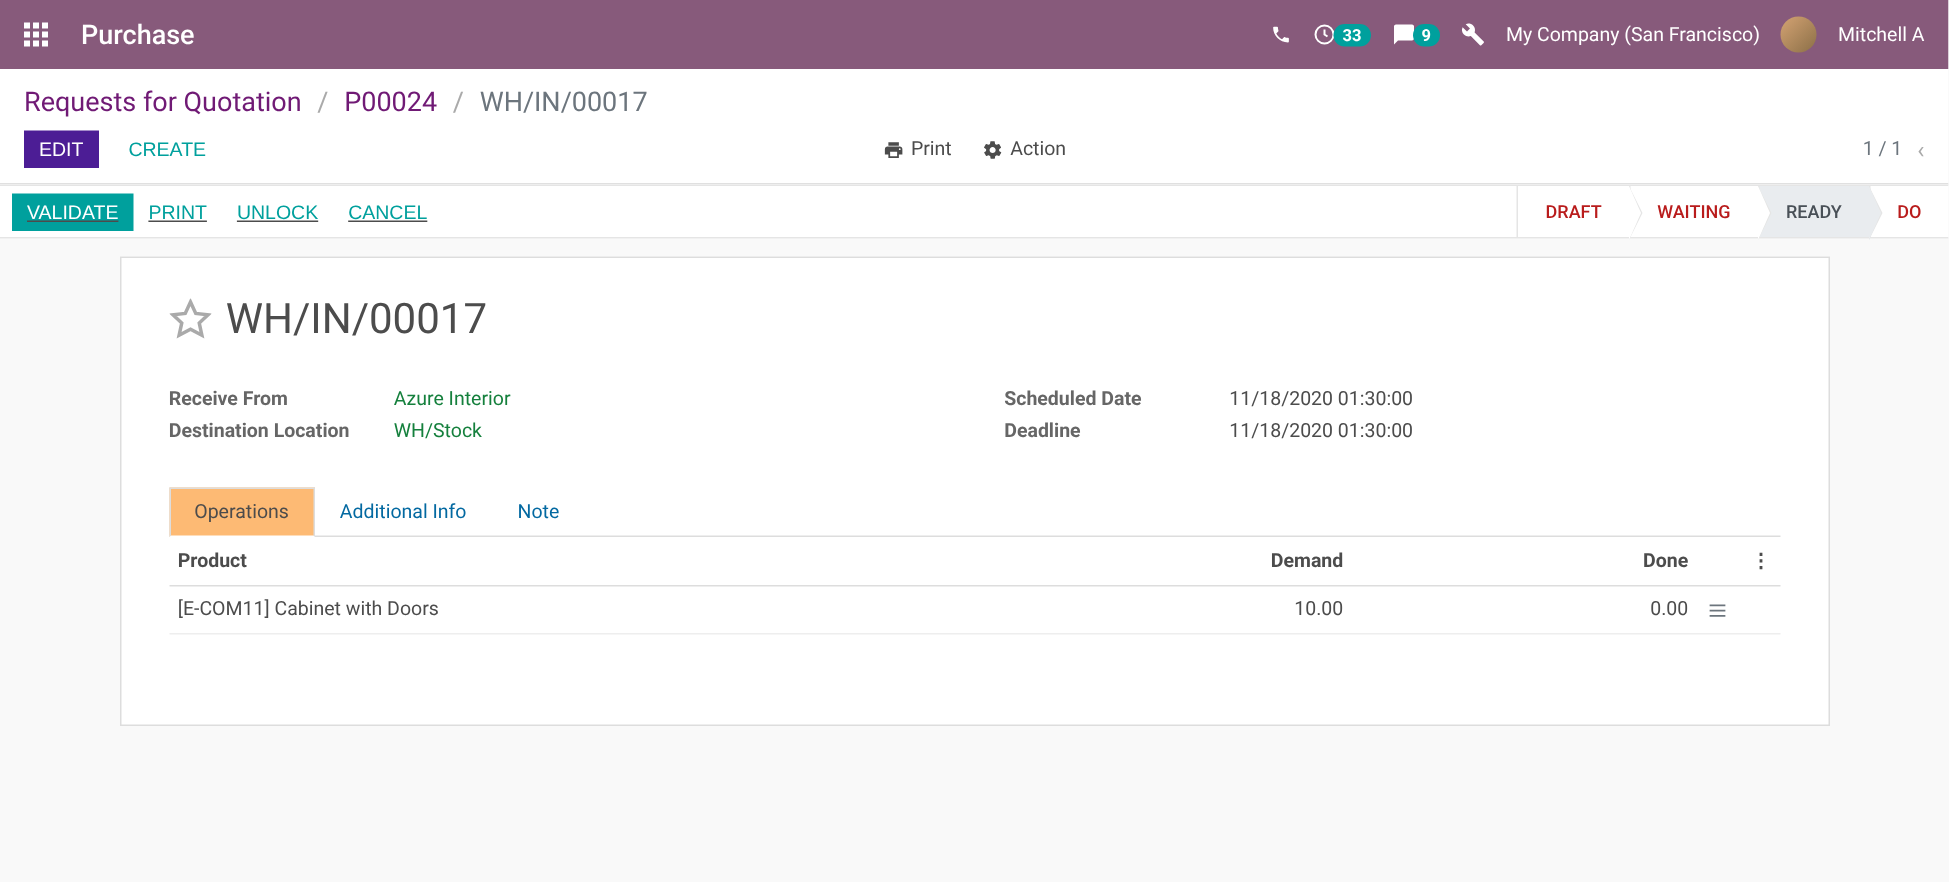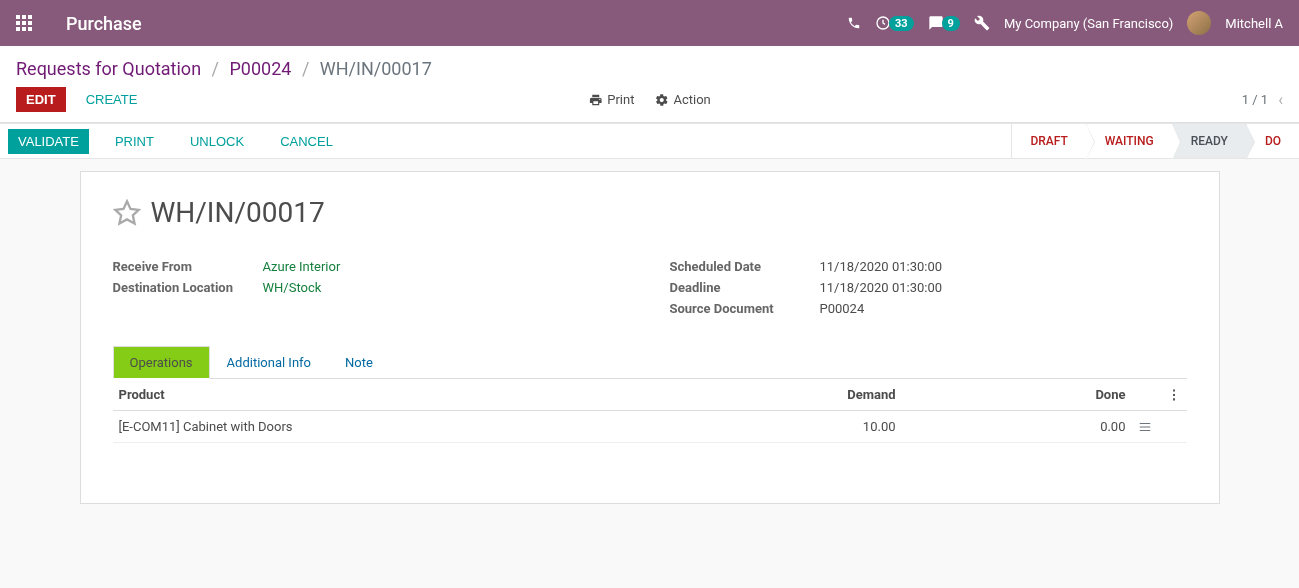--- a/index.html
+++ b/index.html
@@ -1,20 +1,20 @@
 <!DOCTYPE html>
 <html><head>
 <meta charset="utf-8">
 <style>
 * { box-sizing: border-box; margin: 0; padding: 0; }
 body { font-family: -apple-system, BlinkMacSystemFont, "Segoe UI", Roboto, "Helvetica Neue", Arial, sans-serif; font-size: 13px; color: #4c4c4c; background: #f9f9f9; width: 1299px; overflow: hidden; }
 
 
 .navbar { background: #875a7b; color: #fff; height: 46px; display: flex; align-items: center; padding: 0 16px; }
-.navbar-left { display: flex; align-items: center; gap: 34px; }
+.navbar-left { display: flex; align-items: center; gap: 22px; }
 .apps-icon { display: grid; grid-template-columns: repeat(3, 4px); grid-template-rows: repeat(3, 4px); gap: 2px; cursor: pointer; }
 .apps-icon span { background: #fff; width: 4px; height: 4px; }
 .brand { font-size: 18px; font-weight: 500; color: #fff; }
 .nav-menu { display: flex; gap: 22px; margin-left: 20px; }
 .nav-menu a { color: #fff; font-size: 14px; text-decoration: none; cursor: pointer; }
 .navbar-right { margin-left: auto; display: flex; align-items: center; gap: 14px; }
 .icon-btn { color: #fff; cursor: pointer; position: relative; display: flex; align-items: center; }
 .badge { background: #00a09d; color: #fff; border-radius: 9px; padding: 1px 6px; font-size: 11px; font-weight: bold; margin-left: -2px; }
 .company-name { color: #fff; font-size: 13px; }
 .avatar { width: 24px; height: 24px; border-radius: 50%; background: linear-gradient(135deg, #d4a373, #8b6f47); display: inline-block; }
@@ -23,30 +23,30 @@
 .control-panel { background: #fff; border-bottom: 1px solid #e0e0e0; }
 .breadcrumb-row { padding: 12px 16px 8px; }
 .breadcrumb { font-size: 18px; color: #7c7bad; }
 .breadcrumb a { color: #701a75; text-decoration: none; cursor: pointer; }
 .breadcrumb .sep { color: #aaa; margin: 0 6px; }
 .breadcrumb .current { color: #6c757d; }
 
 
 .actions-row { display: flex; align-items: center; padding: 0 16px 10px; }
 .btn { padding: 5px 10px; font-size: 13px; cursor: pointer; border: none; background: transparent; }
-.btn-primary { background: #b91c1c; color: #fff; font-weight: 700; }
+.btn-primary { background: #4c1d95; color: #fff; font-weight: 400; }
 .btn-link { color: #00a09d; }
 .center-actions { position: absolute; left: 50%; transform: translateX(-50%); display: flex; gap: 20px; }
 .center-actions span { cursor: pointer; color: #4c4c4c; font-size: 13px; display: flex; align-items: center; gap: 5px; }
 .pager { margin-left: auto; display: flex; align-items: center; gap: 10px; color: #6c757d; font-size: 13px; }
 .pager-arrow { color: #aaa; cursor: pointer; font-size: 16px; }
 
 
 .statusbar { display: flex; align-items: center; background: #fff; border-top: 1px solid #e5e5e5; border-bottom: 1px solid #e5e5e5; height: 36px; padding: 0 0 0 8px; }
-.status-actions { display: flex; gap: 16px; align-items: flex-end; }
+.status-actions { display: flex; align-items: flex-end; text-decoration: underline; }
 .status-btn { padding: 5px 10px; font-size: 13px; cursor: pointer; border: none; color: #00a09d; background: transparent; font-weight: 500; }
 .status-btn.primary { background: #00a09d; color: #fff; }
 .status-steps { margin-left: auto; display: flex; height: 100%; }
 .step { display: flex; align-items: center; padding: 0 18px; font-size: 12px; font-weight: 500; color: #b91c1c; background: #fff; border-left: 1px solid #e5e5e5; position: relative; text-transform: uppercase; }
 .step.active { background: #e9ecef; color: #495057; }
 .step::after { content: ''; position: absolute; right: -8px; top: 0; width: 0; height: 0; border-top: 18px solid transparent; border-bottom: 18px solid transparent; border-left: 8px solid #fff; z-index: 2; }
 .step.active::after { border-left-color: #e9ecef; }
 .step::before { content: ''; position: absolute; right: -9px; top: 0; width: 0; height: 0; border-top: 18px solid transparent; border-bottom: 18px solid transparent; border-left: 9px solid #e5e5e5; z-index: 1; }
 
 
@@ -59,21 +59,21 @@
 .fields-grid { display: flex; gap: 40px; margin-bottom: 24px; }
 .fields-col { flex: 1; }
 .field-row { display: flex; margin-bottom: 6px; font-size: 13px; }
 .field-label { width: 150px; font-weight: 700; color: #666; }
 .field-value { color: #4c4c4c; }
 .field-value.link { color: #15803d; cursor: pointer; }
 
 
 .tabs { display: flex; border-bottom: 1px solid #ddd; margin-bottom: 0; }
 .tab { padding: 8px 16px; cursor: pointer; color: #0369a1; border: 1px solid transparent; border-bottom: none; font-size: 13px; }
-.tab.active { border-color: #ddd; border-bottom: 1px solid #fff; margin-bottom: -1px; background: #84cc16; color: #4c4c4c; }
+.tab.active { border-color: #ddd; border-bottom: 1px solid #fff; margin-bottom: -1px; background: #fdba74; color: #4c4c4c; }
 
 
 .table { width: 100%; border-collapse: collapse; }
 .table th { text-align: left; padding: 8px 6px; font-weight: 700; font-size: 13px; border-bottom: 1px solid #ddd; color: #4c4c4c; }
 .table th.right, .table td.right { text-align: right; }
 .table td { padding: 8px 6px; font-size: 13px; border-bottom: 1px solid #eee; }
 .kebab { text-align: center; width: 20px; color: #888; cursor: pointer; }
 .detail-icon { color: #6c757d; cursor: pointer; }
 
 svg { display: block; }
@@ -196,24 +196,20 @@
         </div>
       </div>
       <div class="fields-col">
         <div class="field-row">
           <div class="field-label">Scheduled Date</div>
           <div class="field-value">11/18/2020 01:30:00</div>
         </div>
         <div class="field-row">
           <div class="field-label">Deadline</div>
           <div class="field-value">11/18/2020 01:30:00</div>
-        </div>
-        <div class="field-row">
-          <div class="field-label">Source Document</div>
-          <div class="field-value">P00024</div>
         </div>
       </div>
     </div>
 
     <div class="tabs">
       <div class="tab active">Operations</div>
       <div class="tab">Additional Info</div>
       <div class="tab">Note</div>
     </div>
 

